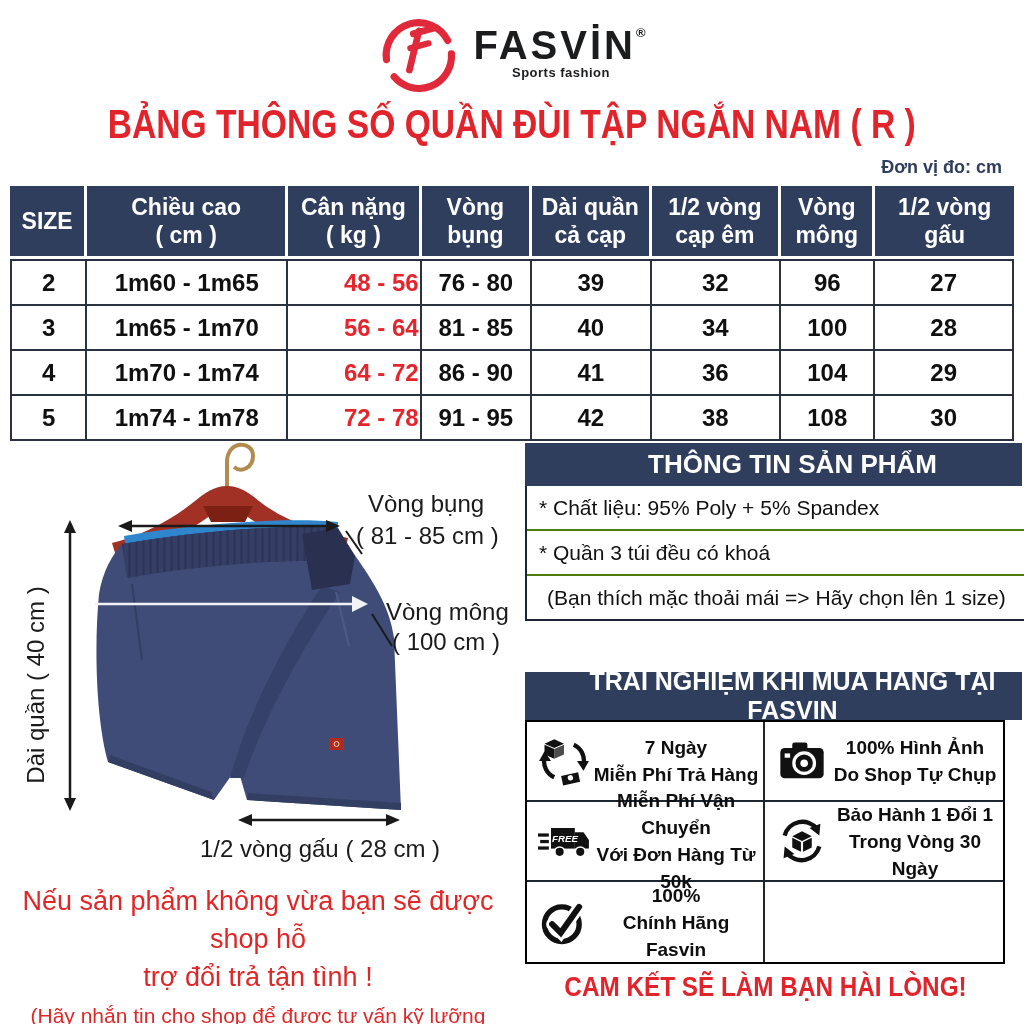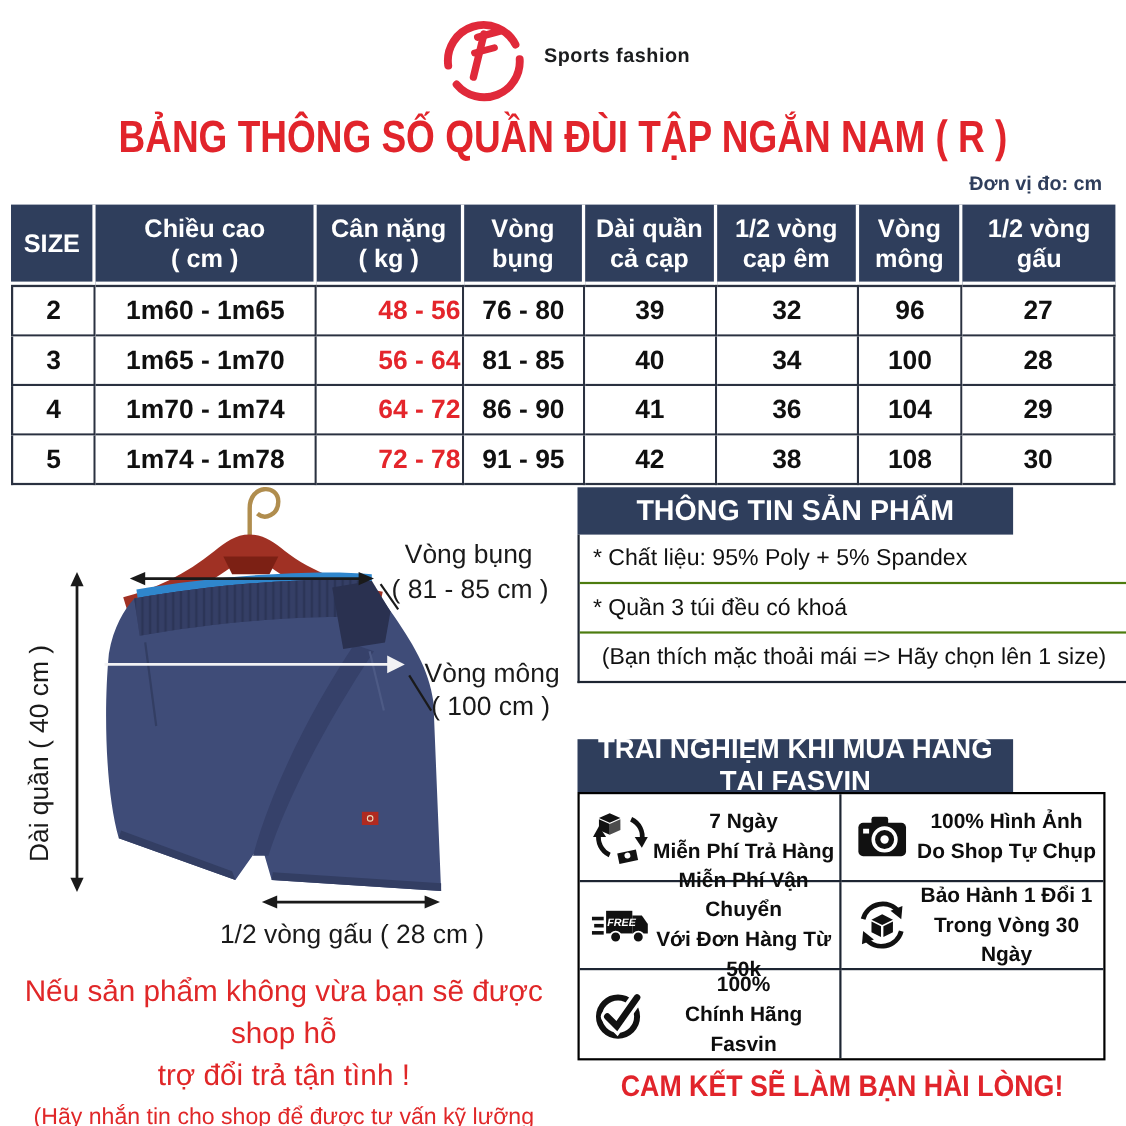--- a/index.html
+++ b/index.html
@@ -5,21 +5,21 @@
   html,body{margin:0;padding:0;}
   body{width:1024px;height:1024px;background:#ffffff;font-family:"Liberation Sans",sans-serif;position:relative;overflow:hidden;color:#111;}
   #page{position:absolute;inset:0;}
 
   
   .logo{position:absolute;top:8px;left:0;right:0;display:flex;justify-content:center;align-items:center;gap:12px;}
   .logo-mark{width:86px;height:86px;}
   .logo-text{display:flex;flex-direction:column;align-items:center;}
   .logo-name-row{font-size:40px;font-weight:800;letter-spacing:3px;color:#1b1c1e;line-height:44px;}
   .logo-name-row sup{font-size:13px;font-weight:700;vertical-align:top;line-height:20px;}
-  .logo-tagline{font-size:18px;font-weight:700;color:#1b1c1e;letter-spacing:.5px;margin-top:-2px;}
+  .logo-tagline{font-size:13px;font-weight:700;color:#1b1c1e;letter-spacing:.5px;margin-top:-2px;}
 
   
   .title{position:absolute;top:100px;left:0;right:0;margin:0;text-align:center;font-size:41px;font-weight:800;color:#e1242b;line-height:48px;}
   .title span{display:inline-block;transform:scaleX(.82);transform-origin:center;white-space:nowrap;}
   .unit-note{position:absolute;top:157px;right:22px;font-size:18px;font-weight:700;color:#2f3e5c;}
 
   
   .size-table{position:absolute;left:10px;top:186px;width:1004px;border-collapse:separate;border-spacing:0;table-layout:fixed;}
   .size-table th{background:#2f3e5c;color:#fff;font-size:23px;font-weight:700;text-align:center;vertical-align:middle;padding:7px 2px;height:52px;border-right:3px solid #fff;border-bottom:3px solid #fff;line-height:28px;}
   .size-table th:last-child{border-right:none;}
@@ -33,21 +33,21 @@
 
   
   .figure{position:absolute;left:0;top:432px;width:515px;height:440px;}
 
   
   .return-note{position:absolute;left:8px;top:882px;width:500px;text-align:center;color:#e02728;}
   .rn-big{font-size:27px;line-height:38px;}
   .rn-small{font-size:21px;margin-top:8px;}
 
   
-  .panel-header{position:absolute;left:525px;width:396px;background:#2f3e5c;color:#fff;font-weight:700;text-align:center;display:flex;align-items:center;justify-content:center;}
+  .panel-header{position:absolute;left:525px;width:459px;background:#2f3e5c;color:#fff;font-weight:700;text-align:center;display:flex;align-items:center;justify-content:center;padding-left:38px;}
   .info-header{top:443px;height:43px;font-size:26px;}
   .info-box{position:absolute;left:525px;top:486px;width:576px;border:2px solid #1d2532;border-top:none;box-sizing:border-box;}
   .info-row{border-top:2px solid #4d7c0f;padding:7px 12px;font-size:21px;line-height:29px;color:#111;}
   .info-box .info-row:first-child{border-top:none;}
   .info-row .indent{padding-left:8px;}
 
   .exp-header{top:672px;height:48px;font-size:25px;}
   .exp-grid{position:absolute;left:525px;top:720px;width:480px;display:grid;grid-template-columns:1fr 1fr;border:2px solid #000000;box-sizing:border-box;}
   .exp-cell{border-right:2px solid #1d2532;border-bottom:2px solid #1d2532;height:80px;display:flex;align-items:center;padding:0 4px 0 8px;box-sizing:border-box;}
   .exp-cell:nth-child(2n){border-right:none;}
@@ -65,20 +65,21 @@
 
   <header class="logo">
     <svg class="logo-mark" viewBox="0 0 90 90">
       <path d="M 12 54 A 34 34 0 0 1 76 34" fill="none" stroke="#e0293a" stroke-width="7.5" stroke-linecap="round"></path>
       <path d="M 80 48 A 34 34 0 0 1 20 72" fill="none" stroke="#e0293a" stroke-width="7.5" stroke-linecap="round"></path>
       <path d="M 40 27 L 62 21" fill="none" stroke="#e0293a" stroke-width="7" stroke-linecap="round"></path>
       <path d="M 37 42 L 56 37" fill="none" stroke="#e0293a" stroke-width="6.5" stroke-linecap="round"></path>
       <path d="M 46 24 L 36 65" fill="none" stroke="#e0293a" stroke-width="7" stroke-linecap="round"></path>
     </svg>
     <div class="logo-text">
+      <div class="logo-name-row"><span>FASVİN</span><sup>®</sup></div>
       <div class="logo-tagline">Sports fashion</div>
     </div>
   </header>
 
   <h1 class="title"><span>BẢNG THÔNG SỐ QUẦN ĐÙI TẬP NGẮN NAM ( R )</span></h1>
   <div class="unit-note">Đơn vị đo: cm</div>
 
   <table class="size-table">
     <colgroup>
       <col class="c0">

